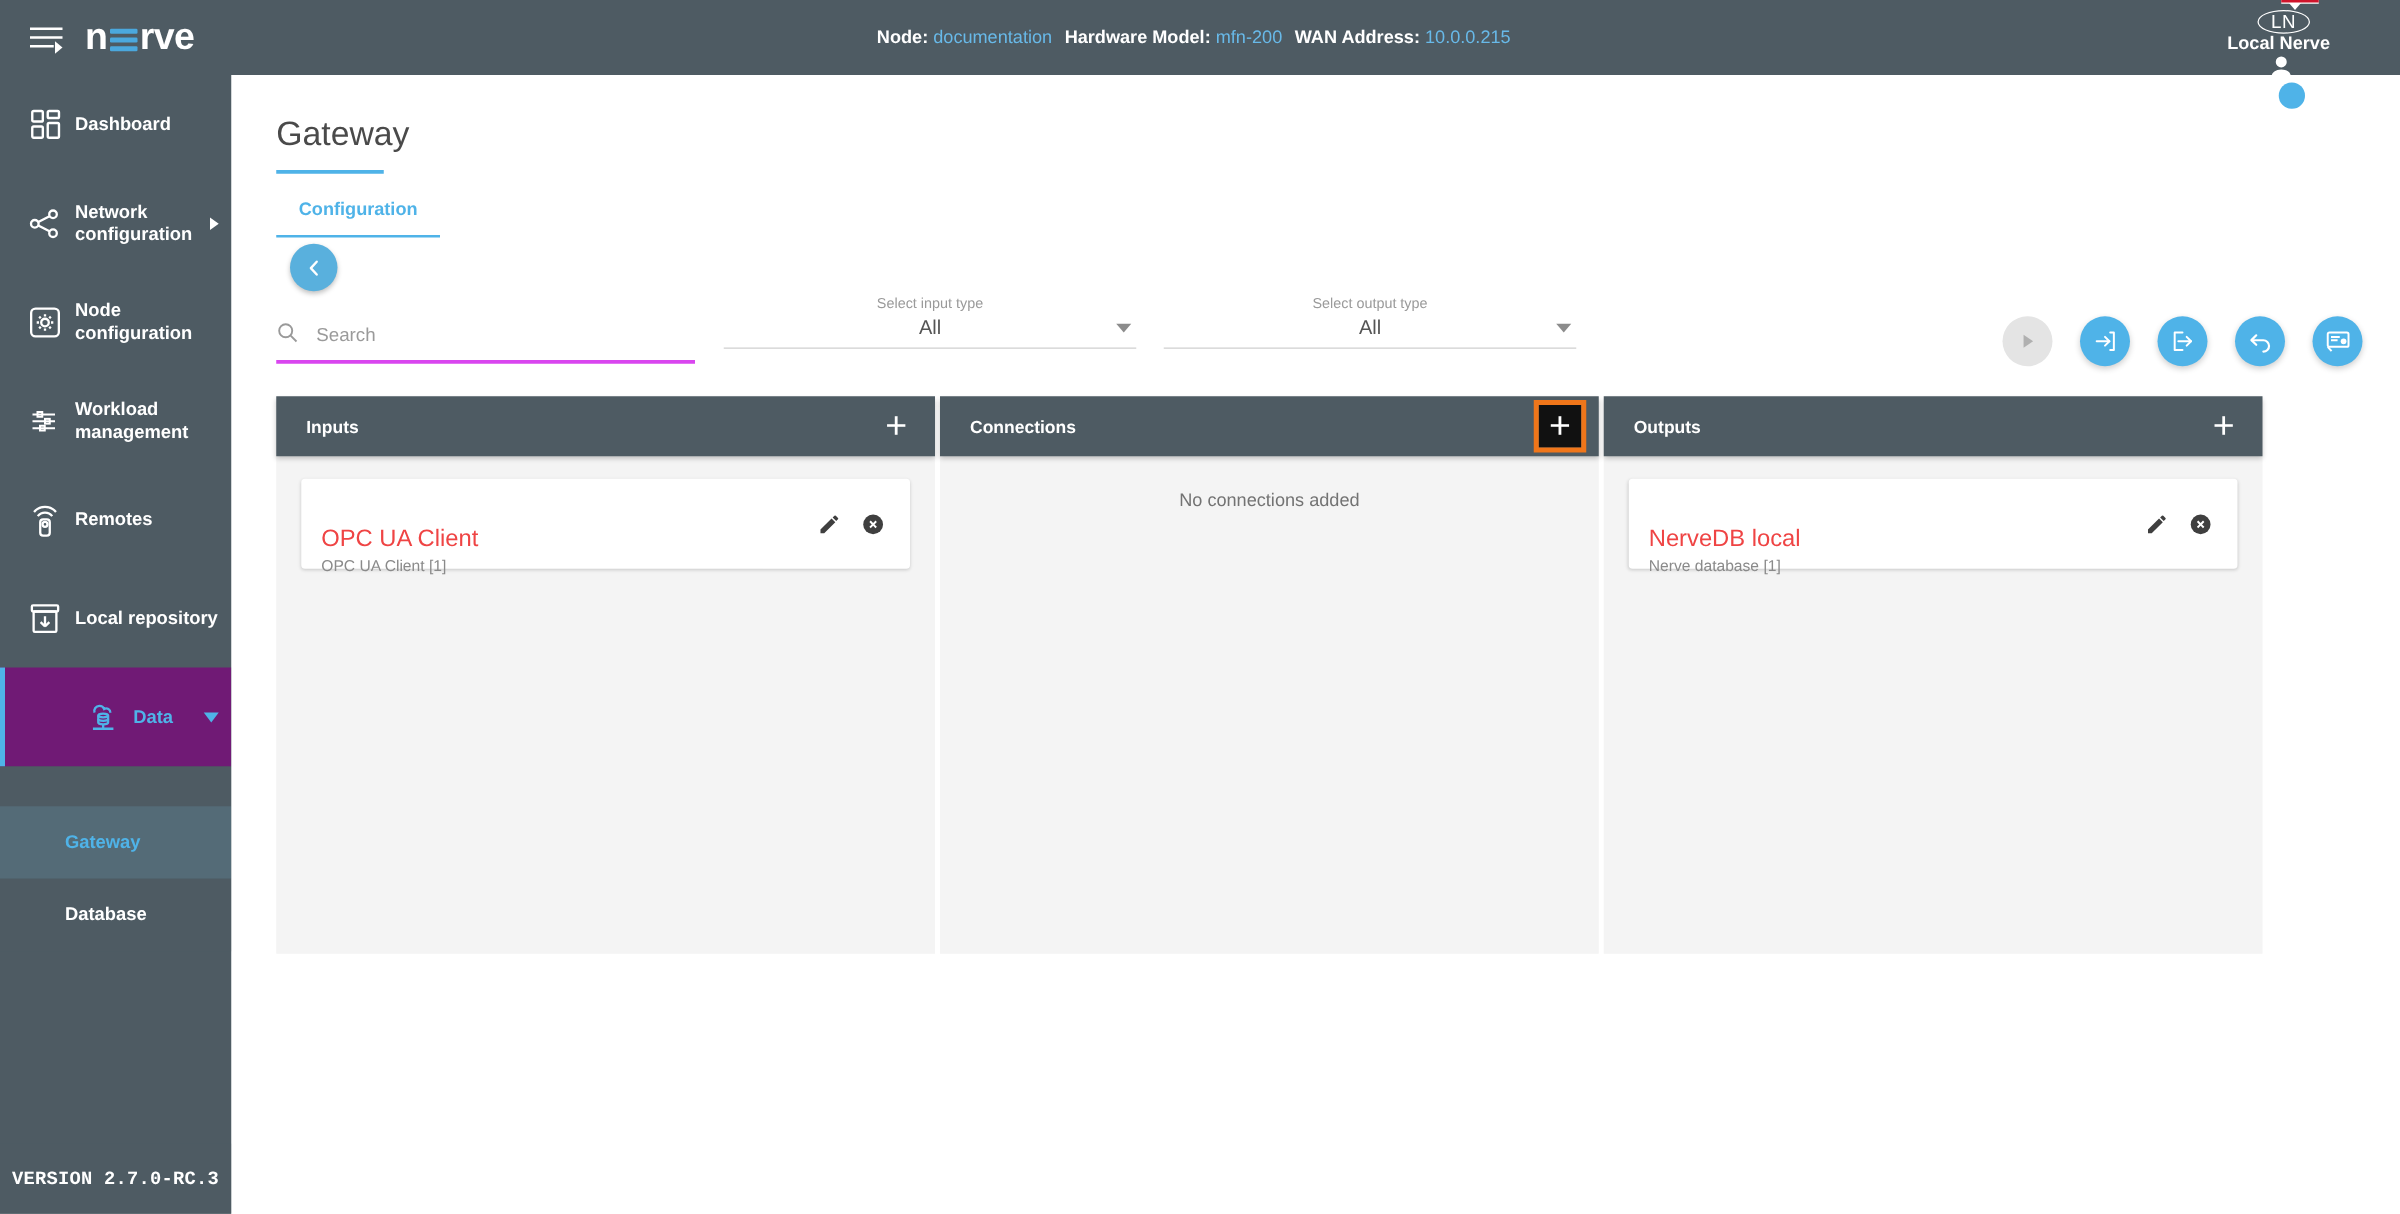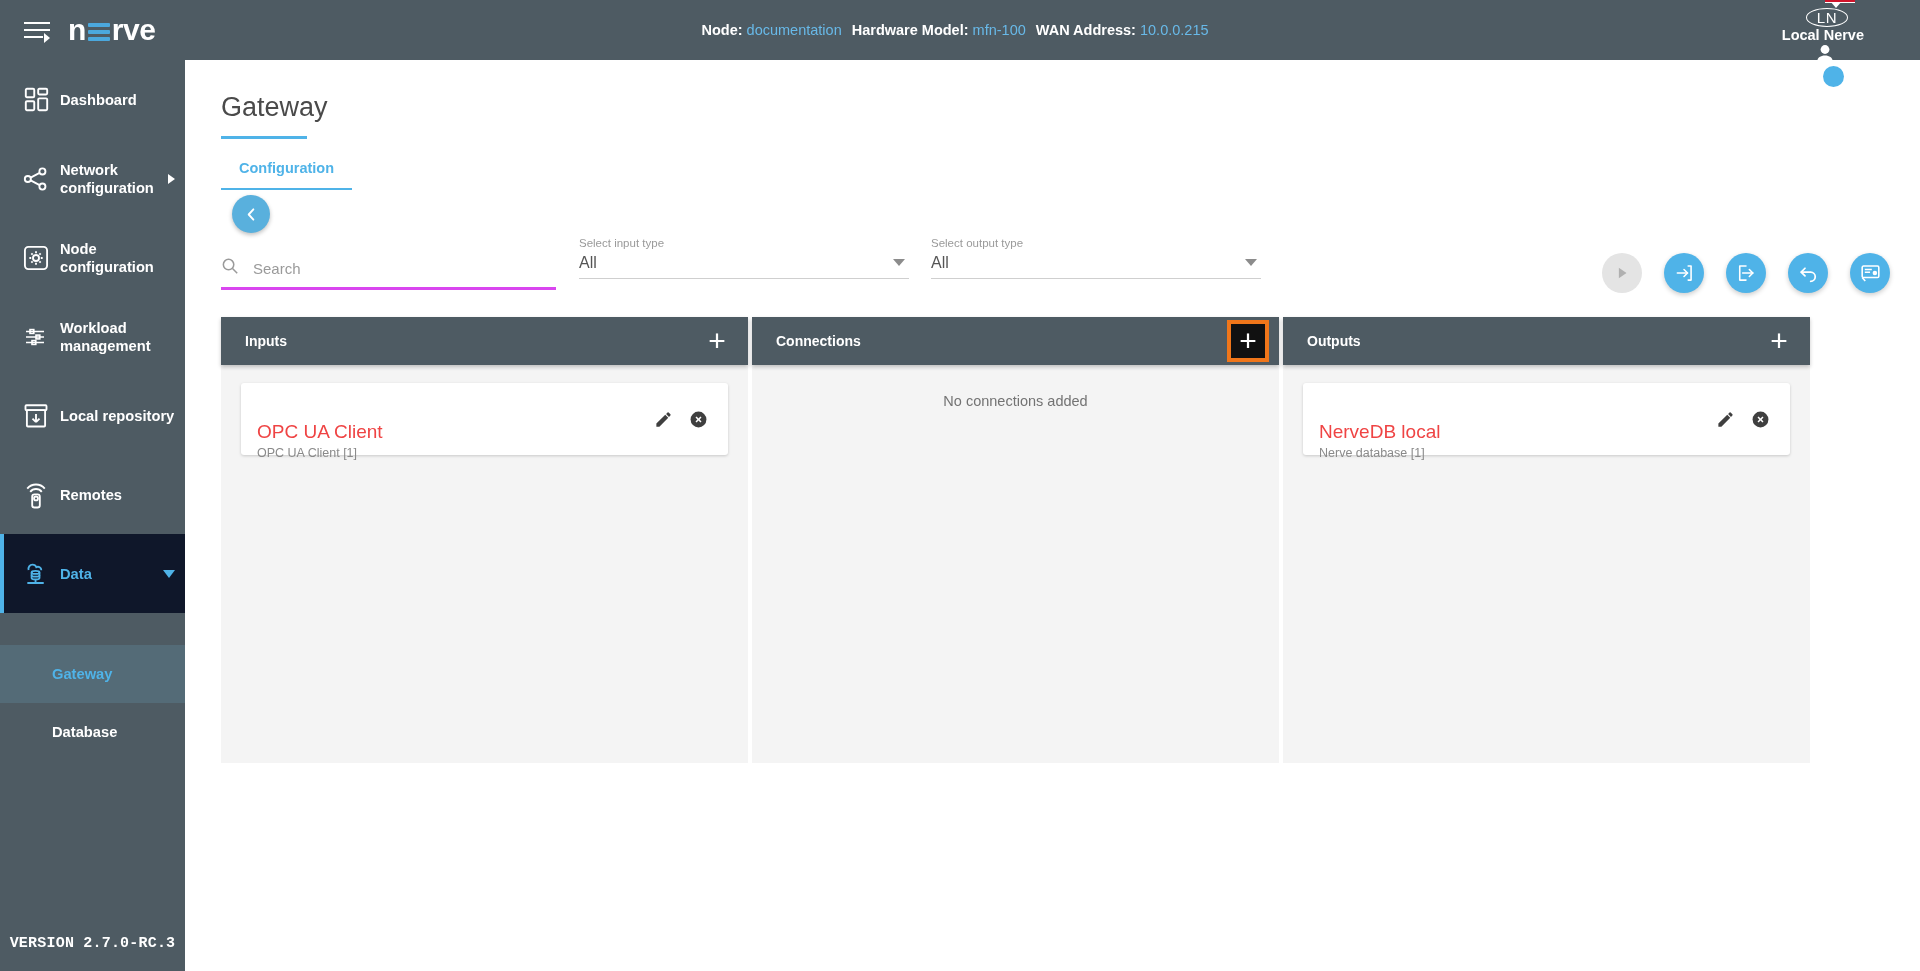--- a/index.html
+++ b/index.html
@@ -131,21 +131,21 @@
     font-size: 14.7px; font-weight: bold; line-height: 18px;
     white-space: pre-line;
   }
   .nav-item .nav-arrow {
     position: absolute; right: 10px; top: 50%; transform: translateY(-50%);
     width: 0; height: 0;
     border-top: 5px solid transparent; border-bottom: 5px solid transparent;
     border-left: 7px solid #ffffff;
   }
   .nav-item.active {
-    background: #0f172a; color: #4fb3e8;
+    background: #701a75; color: #4fb3e8; justify-content: center;
   }
   .nav-item.active::before {
     content: ''; position: absolute; left: 0; top: 0; bottom: 0;
     width: 4px; background: #4fb3e8;
   }
   .nav-item.active .nav-ico { color: #4fb3e8; }
   .nav-item.active .nav-label { color: #4fb3e8; }
   .nav-item.active .nav-arrow-down {
     position: absolute; right: 10px; top: 50%; transform: translateY(-50%);
     width: 0; height: 0;
@@ -209,20 +209,21 @@
   .search-field input {
     border: none; outline: none; font-size: 15px; color: #666;
     font-family: "Liberation Sans", sans-serif; width: 100%; background: transparent;
   }
   .search-field input::placeholder { color: #9a9a9a; }
 
   .select-field {
     position: absolute; top: 2px;
     width: 330px; border-bottom: 1px solid #cfcfcf; padding-bottom: 6px;
     cursor: pointer;
+    text-align: center;
   }
   .select-field .sf-label { font-size: 11.5px; color: #9a9a9a; margin-bottom: 5px; }
   .select-field .sf-value { font-size: 16px; color: #555; }
   .select-field .sf-caret {
     position: absolute; right: 4px; bottom: 12px;
     width: 0; height: 0;
     border-left: 6px solid transparent; border-right: 6px solid transparent;
     border-top: 7px solid #8c8c8c;
   }
   #sel-input  { left: 394px; }
@@ -304,21 +305,21 @@
     <span>rve</span>
   </div>
 
   <div class="header-center">
     <span class="grp">
       <span class="lbl">Node:</span>
       <span class="val">documentation</span>
     </span>
     <span class="grp">
       <span class="lbl">Hardware Model:</span>
-      <span class="val">mfn-100</span>
+      <span class="val">mfn-200</span>
     </span>
     <span class="grp">
       <span class="lbl">WAN Address:</span>
       <span class="val">10.0.0.215</span>
     </span>
   </div>
 
   <div class="header-right">
     <div class="flag">
       <div class="fg"></div>
@@ -403,39 +404,39 @@
         <rect x="12" y="10.1" width="3.8" height="3.8"></rect>
         <rect x="8" y="15.6" width="3.8" height="3.8"></rect>
       </svg>
     </span>
     <span class="nav-label">Workload
 management</span>
   </div>
 
   <div class="nav-item">
     <span class="nav-ico">
-      <svg width="28" height="28" viewBox="0 0 24 24" fill="none" stroke="currentColor" stroke-width="1.6">
-        <rect x="3" y="2.8" width="18" height="4.2" rx="0.8"></rect>
-        <rect x="4.2" y="7" width="15.6" height="14" rx="0.8"></rect>
-        <path d="M12 10.3v7M12 17.3l-3-3M12 17.3l3-3"></path>
-      </svg>
-    </span>
-    <span class="nav-label">Local repository</span>
-  </div>
-
-  <div class="nav-item">
-    <span class="nav-ico">
       <svg width="28" height="30" viewBox="0 0 24 26" fill="none" stroke="currentColor" stroke-width="1.6">
         <path d="M4.4 7.4a10 10 0 0 1 15.2 0"></path>
         <path d="M7 10.3a6.3 6.3 0 0 1 10 0"></path>
         <rect x="8.7" y="12.5" width="6.6" height="11.3" rx="2"></rect>
         <circle cx="12" cy="16" r="1.7"></circle>
       </svg>
     </span>
     <span class="nav-label">Remotes</span>
+  </div>
+
+  <div class="nav-item">
+    <span class="nav-ico">
+      <svg width="28" height="28" viewBox="0 0 24 24" fill="none" stroke="currentColor" stroke-width="1.6">
+        <rect x="3" y="2.8" width="18" height="4.2" rx="0.8"></rect>
+        <rect x="4.2" y="7" width="15.6" height="14" rx="0.8"></rect>
+        <path d="M12 10.3v7M12 17.3l-3-3M12 17.3l3-3"></path>
+      </svg>
+    </span>
+    <span class="nav-label">Local repository</span>
   </div>
 
   <div class="nav-item active">
     <span class="nav-ico">
       <svg width="32" height="30" viewBox="0 0 26 26" fill="none" stroke="currentColor" stroke-width="1.6">
         <path d="M6.6 9.6a3.6 3.6 0 0 1 3.4-4.7c1.5 0 2.8.9 3.3 2.2a2.9 2.9 0 0 1 4.3 2.6"></path>
         <ellipse cx="12.6" cy="11.6" rx="3.4" ry="1.3"></ellipse>
         <path d="M9.2 11.6v4.8c0 .7 1.5 1.3 3.4 1.3s3.4-.6 3.4-1.3v-4.8"></path>
         <path d="M9.2 14c0 .7 1.5 1.3 3.4 1.3s3.4-.6 3.4-1.3"></path>
         <path d="M12.6 17.7v3.1M5.5 20.8h14.2"></path>

